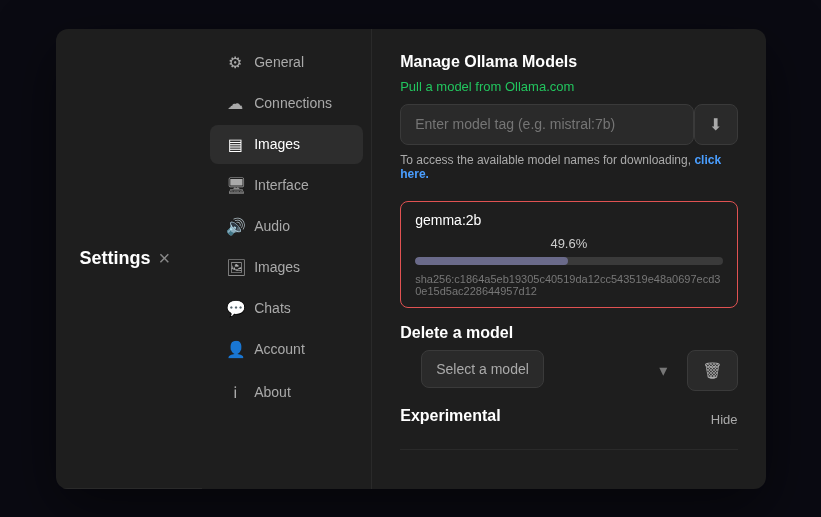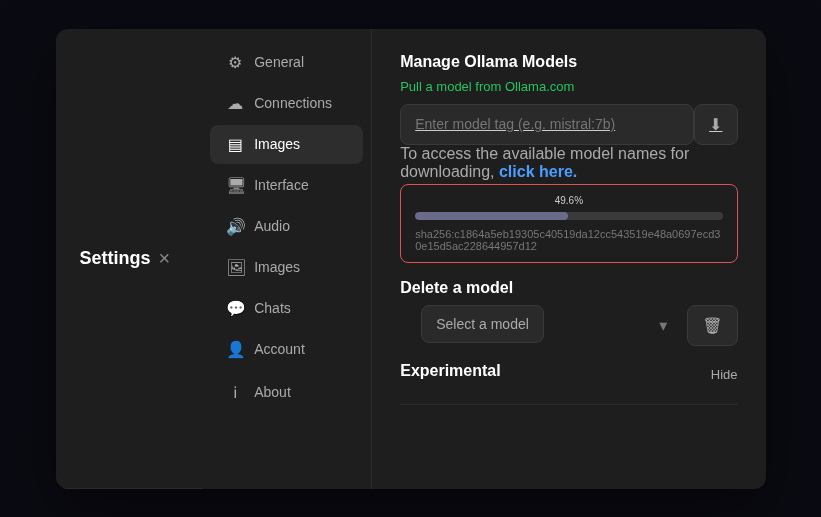--- a/index.html
+++ b/index.html
@@ -100,21 +100,21 @@
       margin-bottom: 8px;
     }
     .subsection-title {
       color: #22c55e;
       font-size: 13px;
       font-weight: 500;
       margin-bottom: 10px;
     }
     .input-row {
       display: flex;
-      text-decoration: underline;
+      margin-bottom: 8px;
     }
     .model-tag-input {
       flex: 1;
       background: #2a2a2a;
       border: 1px solid #3a3a3a;
       border-radius: 8px;
       padding: 10px 14px;
       color: #aaa;
       font-size: 14px;
       outline: none;
@@ -125,23 +125,23 @@
       border-radius: 8px;
       color: #aaa;
       cursor: pointer;
       padding: 10px 14px;
       font-size: 16px;
       display: flex;
       align-items: center;
       justify-content: center;
     }
     .click-link {
-      font-size: 16px;
-      color: #aaa;
-      margin-bottom: 3px;
+      font-size: 12px;
+      color: #aaa;
+      margin-bottom: 20px;
     }
     .click-link a, .click-link span.link {
       color: #4a9eff;
       font-weight: 600;
       text-decoration: none;
       cursor: pointer;
     }
     .download-progress-box {
       border: 1px solid #e05252;
       border-radius: 8px;
@@ -161,21 +161,21 @@
       margin-bottom: 8px;
       overflow: hidden;
     }
     .progress-bar-fill {
       background: #6a6a8a;
       height: 100%;
       border-radius: 4px;
     }
     .progress-percent {
       color: #ccc;
-      font-size: 10px;
+      font-size: 13px;
       text-align: center;
       margin-bottom: 6px;
     }
     .sha-text {
       color: #777;
       font-size: 11px;
       word-break: break-all;
     }
     .delete-row {
       display: flex;
@@ -298,20 +298,21 @@
             <span>⬇</span>
           </button>
         </div>
 
         <div class="click-link">
           <span>To access the available model names for downloading, </span>
           <span class="link">click here.</span>
         </div>
 
         <div class="download-progress-box">
+          <div class="model-name-dl">gemma:2b</div>
           <div class="progress-percent">49.6%</div>
           <div class="progress-bar-bg">
             <div class="progress-bar-fill" style="width: 49.6%"></div>
           </div>
           <div class="sha-text">sha256:c1864a5eb19305c40519da12cc543519e48a0697ecd30e15d5ac228644957d12</div>
         </div>
 
         <div class="section-title">Delete a model</div>
         <div class="delete-row">
           <div class="select-wrapper">

